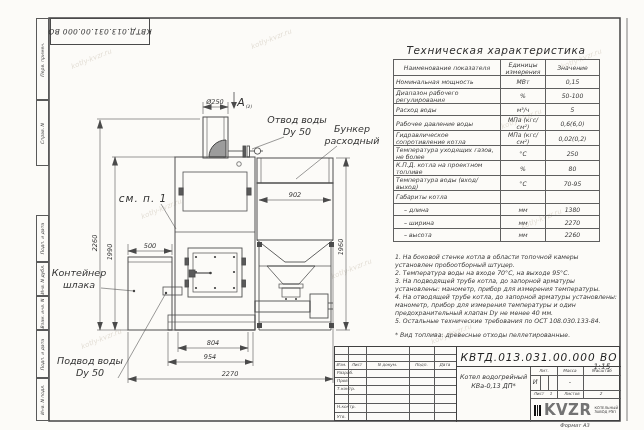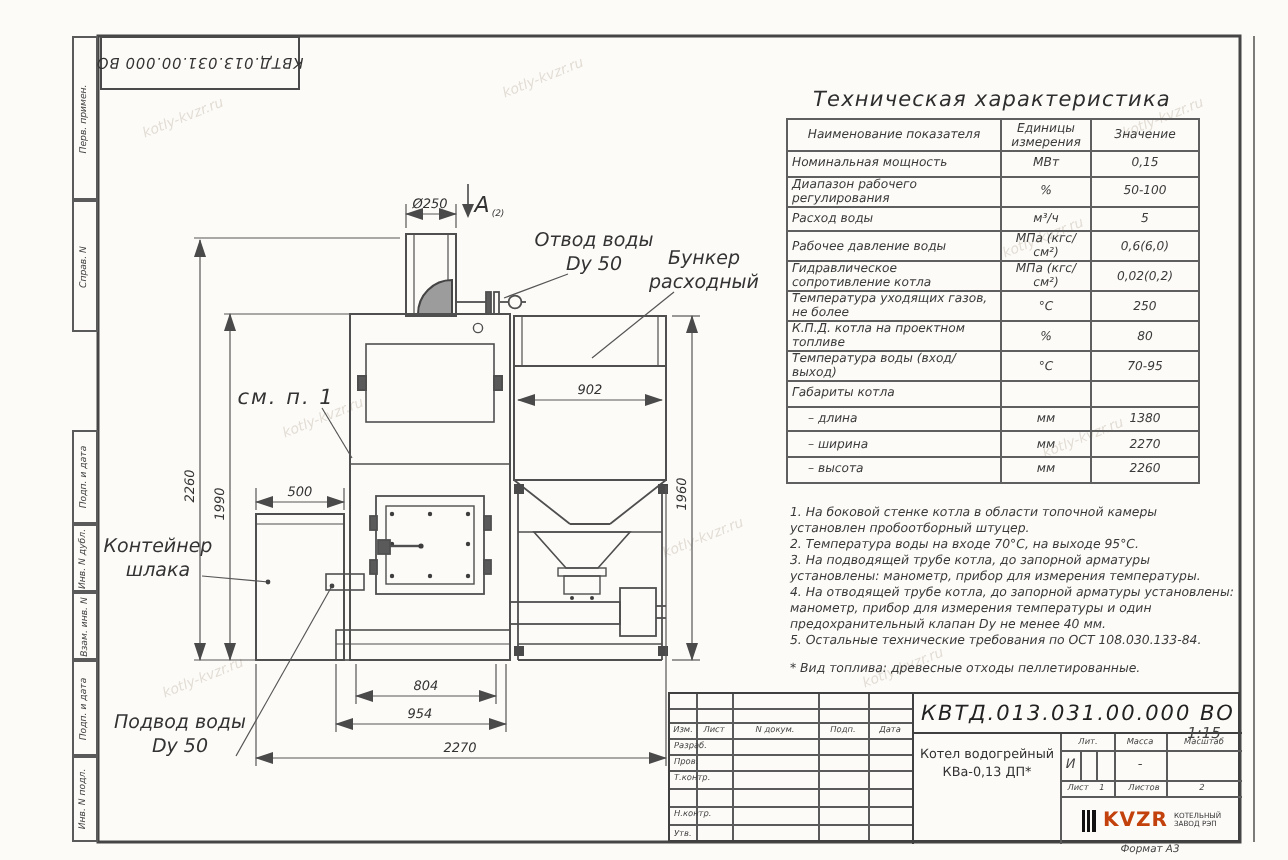--- a/index.html
+++ b/index.html
@@ -39,24 +39,24 @@
   .tb .vl2{position:absolute;width:1px;background:#5a5a5a;}
   .tb .hl{position:absolute;height:1px;background:#5a5a5a;}
   .tb .lbl{position:absolute;font-size:4.2px;font-style:italic;color:#444;line-height:1;
            display:flex;align-items:center;justify-content:center;overflow:hidden;white-space:nowrap;}
   .tb .role{justify-content:flex-start;padding-left:2px;}
   .doccell{position:absolute;left:121px;top:0;width:165px;height:20px;border-left:1.3px solid #404040;
            border-bottom:1.3px solid #404040;box-sizing:border-box;display:flex;align-items:center;justify-content:center;
            font-size:10.5px;font-style:italic;letter-spacing:1px;color:#222;}
   .namecell{position:absolute;left:121px;top:20px;width:75px;height:55px;border-left:1.3px solid #404040;
             border-right:1px solid #5a5a5a;box-sizing:border-box;text-align:center;padding-top:6px;}
-  .namecell div{font-size:6.4px;color:#333;line-height:1.45;}
+  .namecell div{font-size:6.4px;font-style:italic;color:#333;line-height:1.45;}
   .logo{position:absolute;left:196px;top:51px;width:90px;height:24px;display:flex;align-items:center;justify-content:center;gap:3px;}
   .logo .bars{width:7px;height:11px;background:repeating-linear-gradient(90deg,#111 0 1.6px,#fcfbf8 1.6px 2.6px);}
-  .logo b{font-size:10px;font-style:normal;letter-spacing:.5px;color:#c2410c;}
+  .logo b{font-size:15px;font-style:normal;letter-spacing:.5px;color:#737373;}
   .logo .co{font-size:3.6px;line-height:1.25;color:#333;font-style:normal;}
   .fmt{position:absolute;left:530px;top:422px;width:90px;text-align:center;font-size:5.2px;font-style:italic;color:#444;}
 </style>
 </head>
 <body>
 
 <div class="sheet">
 
   <span class="wm" style="left:70px;top:55px">kotly-kvzr.ru</span>
   <span class="wm" style="left:250px;top:35px">kotly-kvzr.ru</span>

